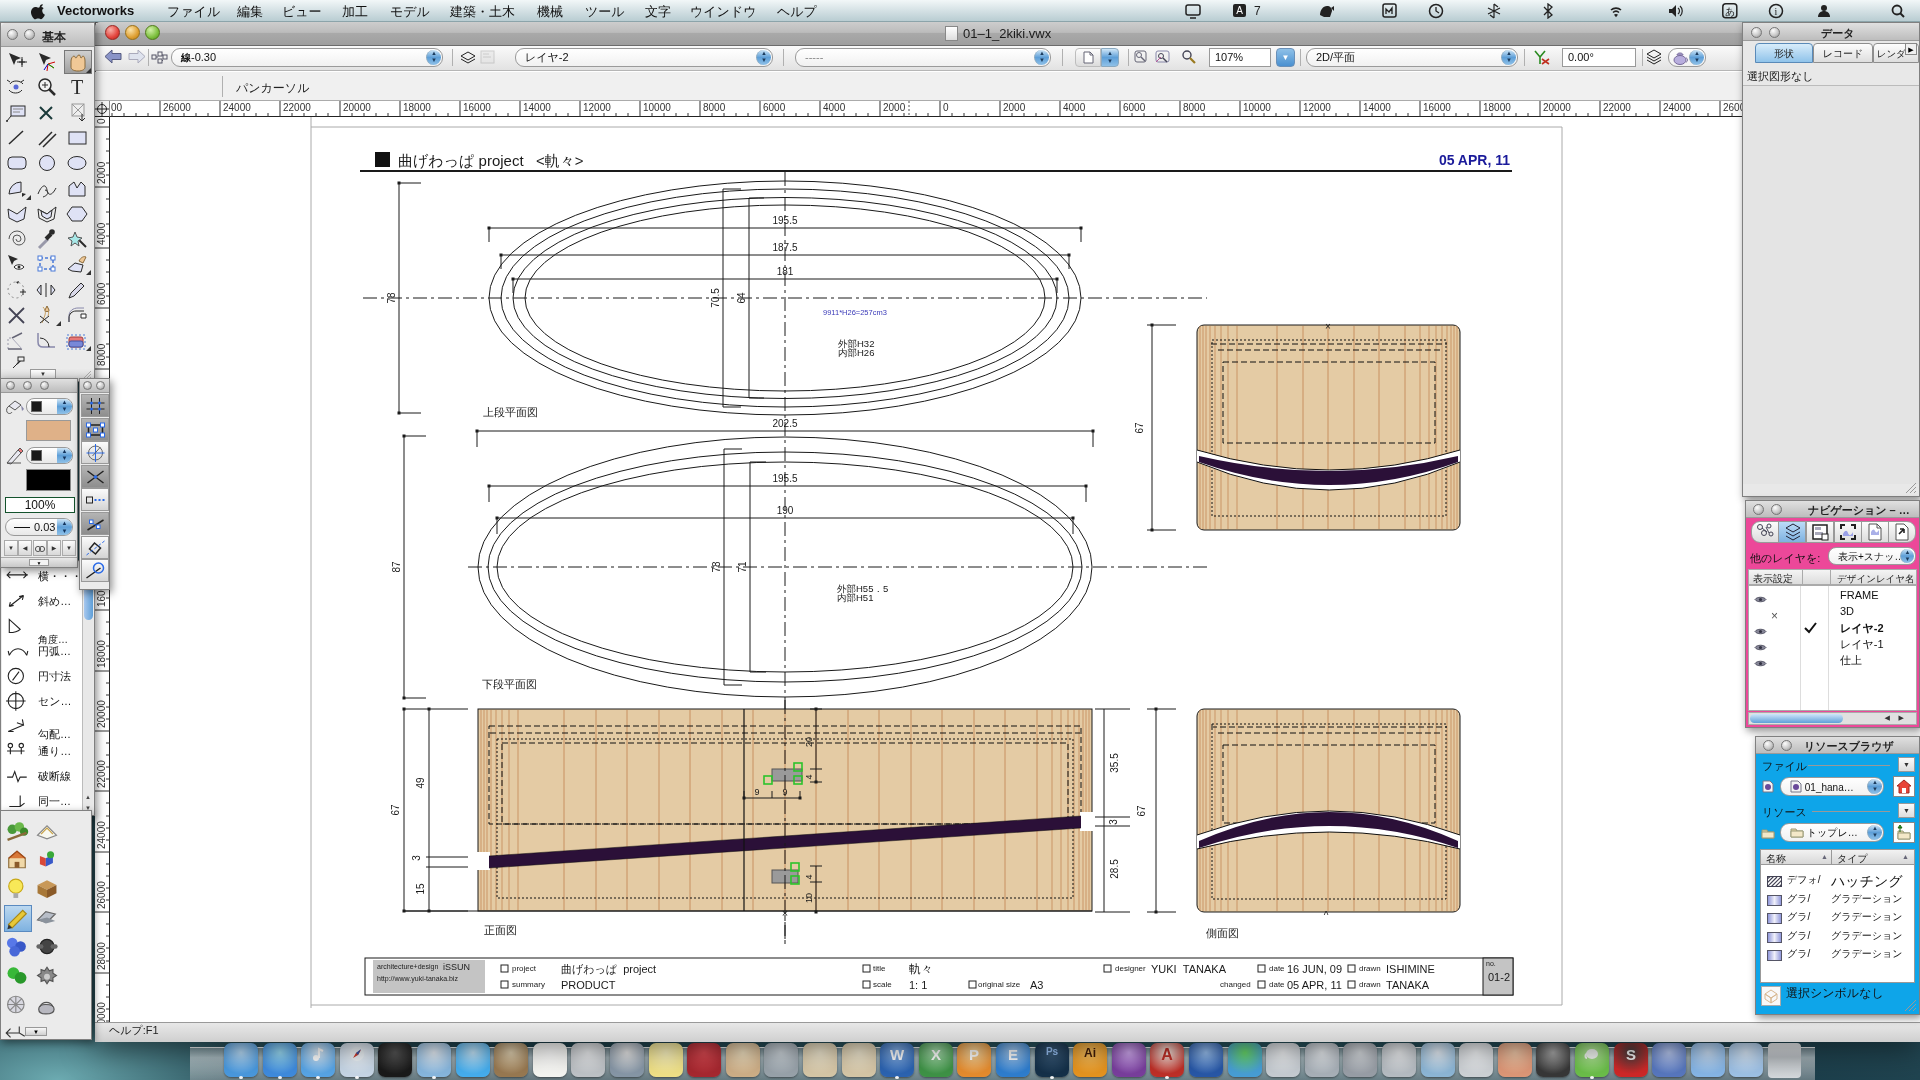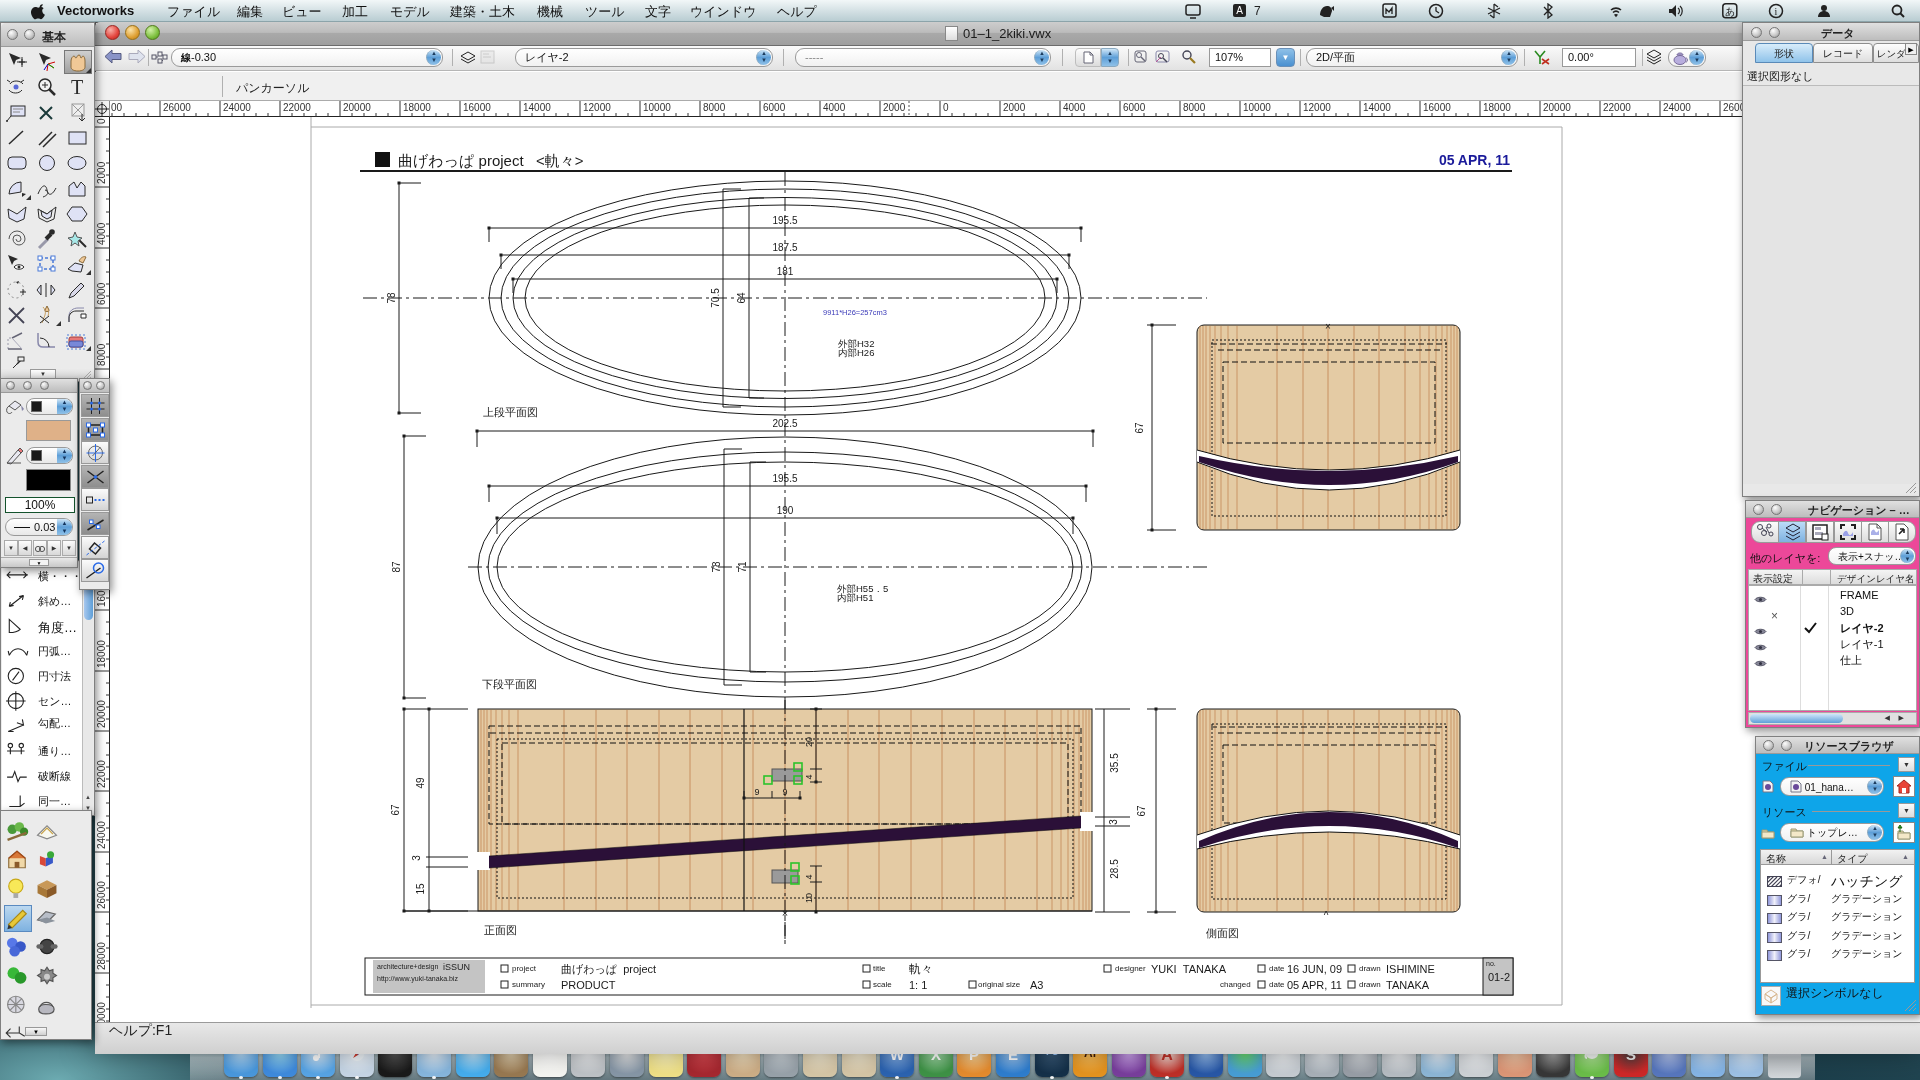--- a/index.html
+++ b/index.html
@@ -24,22 +24,22 @@
 .stepper{position:absolute;right:1px;top:1px;width:15px;height:15px;border-radius:8px;
  background:linear-gradient(#cfe6f7,#5e9fd8 50%,#8fc1e8);border-left:1px solid #8aa9c0;color:#1b3a5c;
  font-size:6px;text-align:center;line-height:7px}
 .tbtext{position:absolute;font-size:11px;color:#222}
 .tbox{position:absolute;height:19px;background:#fff;border:1px solid #999;font-size:11px;color:#111;line-height:17px;padding-left:5px}
 .sep{position:absolute;width:1px;height:17px;background:#b0b0b0;top:49px}
 .hruler{left:110px;top:101px;width:1810px;height:16px;background:#fff;border-bottom:1px solid #222}
 .vruler{left:95px;top:117px;width:15px;height:905px;background:#fff;border-right:1px solid #222}
 .origin{left:95px;top:101px;width:15px;height:16px;background:#f4f4f4;border-right:1px solid #888;border-bottom:1px solid #222}
 .canvas{left:110px;top:117px;width:1810px;height:905px;background:#fff;overflow:hidden}
-.statusbar{left:95px;top:1022px;width:1825px;height:32px;background:linear-gradient(#e8e8e8,#cfcfcf);border-top:1px solid #9a9a9a;
- font-size:14px;color:#222;line-height:15px;padding-left:14px}
+.statusbar{left:95px;top:1022px;width:1825px;height:20px;background:linear-gradient(#e8e8e8,#cfcfcf);border-top:1px solid #9a9a9a;
+ font-size:11px;color:#222;line-height:15px;padding-left:14px}
 .menubar{left:0;top:0;width:1920px;height:22px;background:linear-gradient(#f2f7f8,#cfdde1 60%,#b9cdd2);
  border-bottom:1px solid #8ca4aa;font-size:13px;color:#111}
 .menubar span{position:absolute;top:3px}
 .pal{position:absolute;background:#ebebeb;border:1px solid #808080;box-shadow:2px 3px 8px rgba(0,0,0,.45)}
 .paltb{position:relative;height:14px;background:linear-gradient(#e0e0e0,#bdbdbd);border-bottom:1px solid #9a9a9a}
 .palbtn{position:absolute;border-radius:50%;background:radial-gradient(circle at 35% 30%,#fdfdfd,#c9c9c9 55%,#8f8f8f);
  border:1px solid #777}
 .paltitle{position:absolute;font-size:11px;font-weight:bold;color:#222}
 .cell{position:absolute;background:linear-gradient(#fdfdfd,#dcdcdc);border:1px solid #bdbdbd}
 .dock-shelf{left:190px;top:1047px;width:1625px;height:33px;
@@ -981,21 +981,21 @@
       <div style="position:absolute;left:0;top:27px;width:100%;height:25px">
         <svg width="24" height="20" viewBox="0 0 22 18" style="position:absolute;left:4px;top:2px">
           <path d="M3 14L16 4M3 14l4-1M3 14l1-4M16 4l-4 1M16 4l-1 4" fill="none" stroke="#222"></path>
         </svg>
         <span style="position:absolute;left:36px;top:5px;font-size:11px;color:#111">斜め…</span>
       </div>
       <div style="position:absolute;left:0;top:52px;width:100%;height:25px">
         <svg width="24" height="20" viewBox="0 0 22 18" style="position:absolute;left:4px;top:2px">
           <path d="M3 15V3l10 9c-3 3-7 3-10 3z" fill="none" stroke="#222"></path>
         </svg>
-        <span style="position:absolute;left:36px;top:5px;font-size:13px;color:#111">角度…</span>
+        <span style="position:absolute;left:36px;top:19px;font-size:10px;color:#111">角度…</span>
       </div>
       <div style="position:absolute;left:0;top:77px;width:100%;height:25px">
         <svg width="24" height="20" viewBox="0 0 22 18" style="position:absolute;left:4px;top:2px">
           <path d="M3 13c4-8 12-8 16 0M3 13l-1-4M19 13l1-4" fill="none" stroke="#222"></path>
         </svg>
         <span style="position:absolute;left:36px;top:5px;font-size:11px;color:#111">円弧…</span>
       </div>
       <div style="position:absolute;left:0;top:102px;width:100%;height:25px">
         <svg width="24" height="20" viewBox="0 0 22 18" style="position:absolute;left:4px;top:2px">
           <path d="M9 16a7 7 0 1 1 0-14 7 7 0 0 1 0 14zM6 13L12 5" fill="none" stroke="#222"></path>
@@ -1005,21 +1005,21 @@
       <div style="position:absolute;left:0;top:127px;width:100%;height:25px">
         <svg width="24" height="20" viewBox="0 0 22 18" style="position:absolute;left:4px;top:2px">
           <path d="M9 16a7 7 0 1 1 0-14 7 7 0 0 1 0 14zM9 0v18M0 9h18" fill="none" stroke="#222"></path>
         </svg>
         <span style="position:absolute;left:36px;top:5px;font-size:11px;color:#111">セン…</span>
       </div>
       <div style="position:absolute;left:0;top:152px;width:100%;height:25px">
         <svg width="24" height="20" viewBox="0 0 22 18" style="position:absolute;left:4px;top:2px">
           <path d="M2 14l14-6M2 14l5 0M10 6l6 2-1-5" fill="none" stroke="#222"></path>
         </svg>
-        <span style="position:absolute;left:36px;top:2px;font-size:11px;color:#111">勾配…</span>
+        <span style="position:absolute;left:36px;top:13px;font-size:11px;color:#111">勾配…</span>
       </div>
       <div style="position:absolute;left:0;top:177px;width:100%;height:25px">
         <svg width="24" height="20" viewBox="0 0 22 18" style="position:absolute;left:4px;top:2px">
           <path d="M4 6a2 2 0 1 0 0-4 2 2 0 0 0 0 4zM14 6a2 2 0 1 0 0-4 2 2 0 0 0 0 4zM4 6v6m10-6v6M1 9h16" fill="none" stroke="#222"></path>
         </svg>
         <span style="position:absolute;left:36px;top:5px;font-size:11px;color:#111">通り…</span>
       </div>
       <div style="position:absolute;left:0;top:202px;width:100%;height:25px">
         <svg width="24" height="20" viewBox="0 0 22 18" style="position:absolute;left:4px;top:2px">
           <path d="M1 10h5l2-5 3 9 2-4h6" fill="none" stroke="#222"></path>

